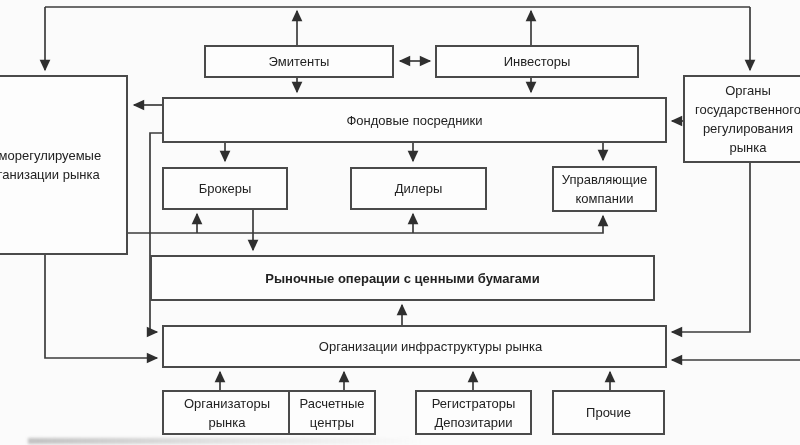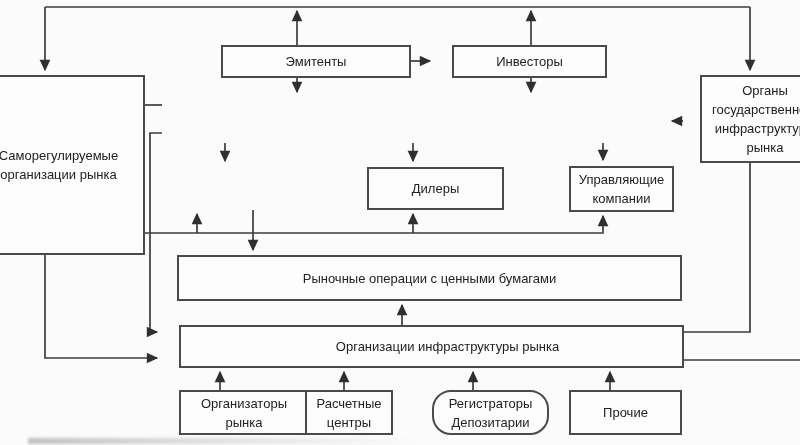--- a/index.html
+++ b/index.html
@@ -13,35 +13,35 @@
     font-family:"Liberation Sans","DejaVu Sans",sans-serif;
   }
   .connectors{position:absolute;left:0;top:0;pointer-events:none;}
   .edge{stroke:var(--line);stroke-width:1.7;fill:none;}
   .ah{fill:var(--arrow);}
   .node{
     position:absolute;box-sizing:border-box;
     border:2px solid var(--box-border);background:var(--box-fill);
     display:flex;align-items:center;justify-content:center;
     text-align:center;color:var(--text);
-    font-size:13px;line-height:19px;white-space:pre-line;margin-left:17px;
+    font-size:13px;line-height:19px;white-space:pre-line;
   }
   .n-selfreg{left:-45px;top:75px;width:173px;height:180px;}
   .n-issuers{left:204px;top:45px;width:190px;height:33px;}
-  .n-investors{left:435px;top:45px;width:155px;height:33px;}
+  .n-investors{left:435px;top:45px;width:204px;height:33px;}
   .n-stateorg{left:683px;top:75px;width:130px;height:88px;}
   .n-interm{left:162px;top:97px;width:505px;height:46px;}
   .n-brokers{left:162px;top:167px;width:126px;height:43px;}
   .n-dealers{left:350px;top:167px;width:137px;height:43px;}
   .n-managers{left:552px;top:166px;width:105px;height:46px;}
-  .n-operations{left:160px;top:255px;width:505px;height:46px;}
+  .n-operations{left:150px;top:255px;width:505px;height:46px;font-weight:bold;}
   .n-infra{left:162px;top:325px;width:505px;height:43px;padding-left:32px;}
   .n-organizers{left:162px;top:390px;width:130px;height:45px;}
   .n-settlement{left:288px;top:390px;width:88px;height:45px;}
-  .n-registrars{left:415px;top:390px;width:117px;height:45px;border-radius:19px;}
+  .n-registrars{left:415px;top:390px;width:117px;height:45px;}
   .n-others{left:552px;top:390px;width:113px;height:45px;}
   .caption-remnant{
     position:absolute;left:28px;top:438px;width:395px;height:6px;
     background:linear-gradient(90deg,rgba(100,100,100,.38),rgba(135,135,135,.18) 55%,rgba(160,160,160,0));
     filter:blur(1.5px);
   }
 </style>
 </head>
 <body>
 
@@ -100,25 +100,31 @@
     <span>Эмитенты</span>
   </div>
 
   <div class="node n-investors">
     <span>Инвесторы</span>
   </div>
 
   <div class="node n-stateorg">
     <span>Органы
 государственного
-инфраструктуры
+регулирования
 рынка</span>
   </div>
 
+  <div class="node n-interm">
+    <span>Фондовые посредники</span>
+  </div>
 
+  <div class="node n-brokers">
+    <span>Брокеры</span>
+  </div>
 
   <div class="node n-dealers">
     <span>Дилеры</span>
   </div>
 
   <div class="node n-managers">
     <span>Управляющие
 компании</span>
   </div>
 

